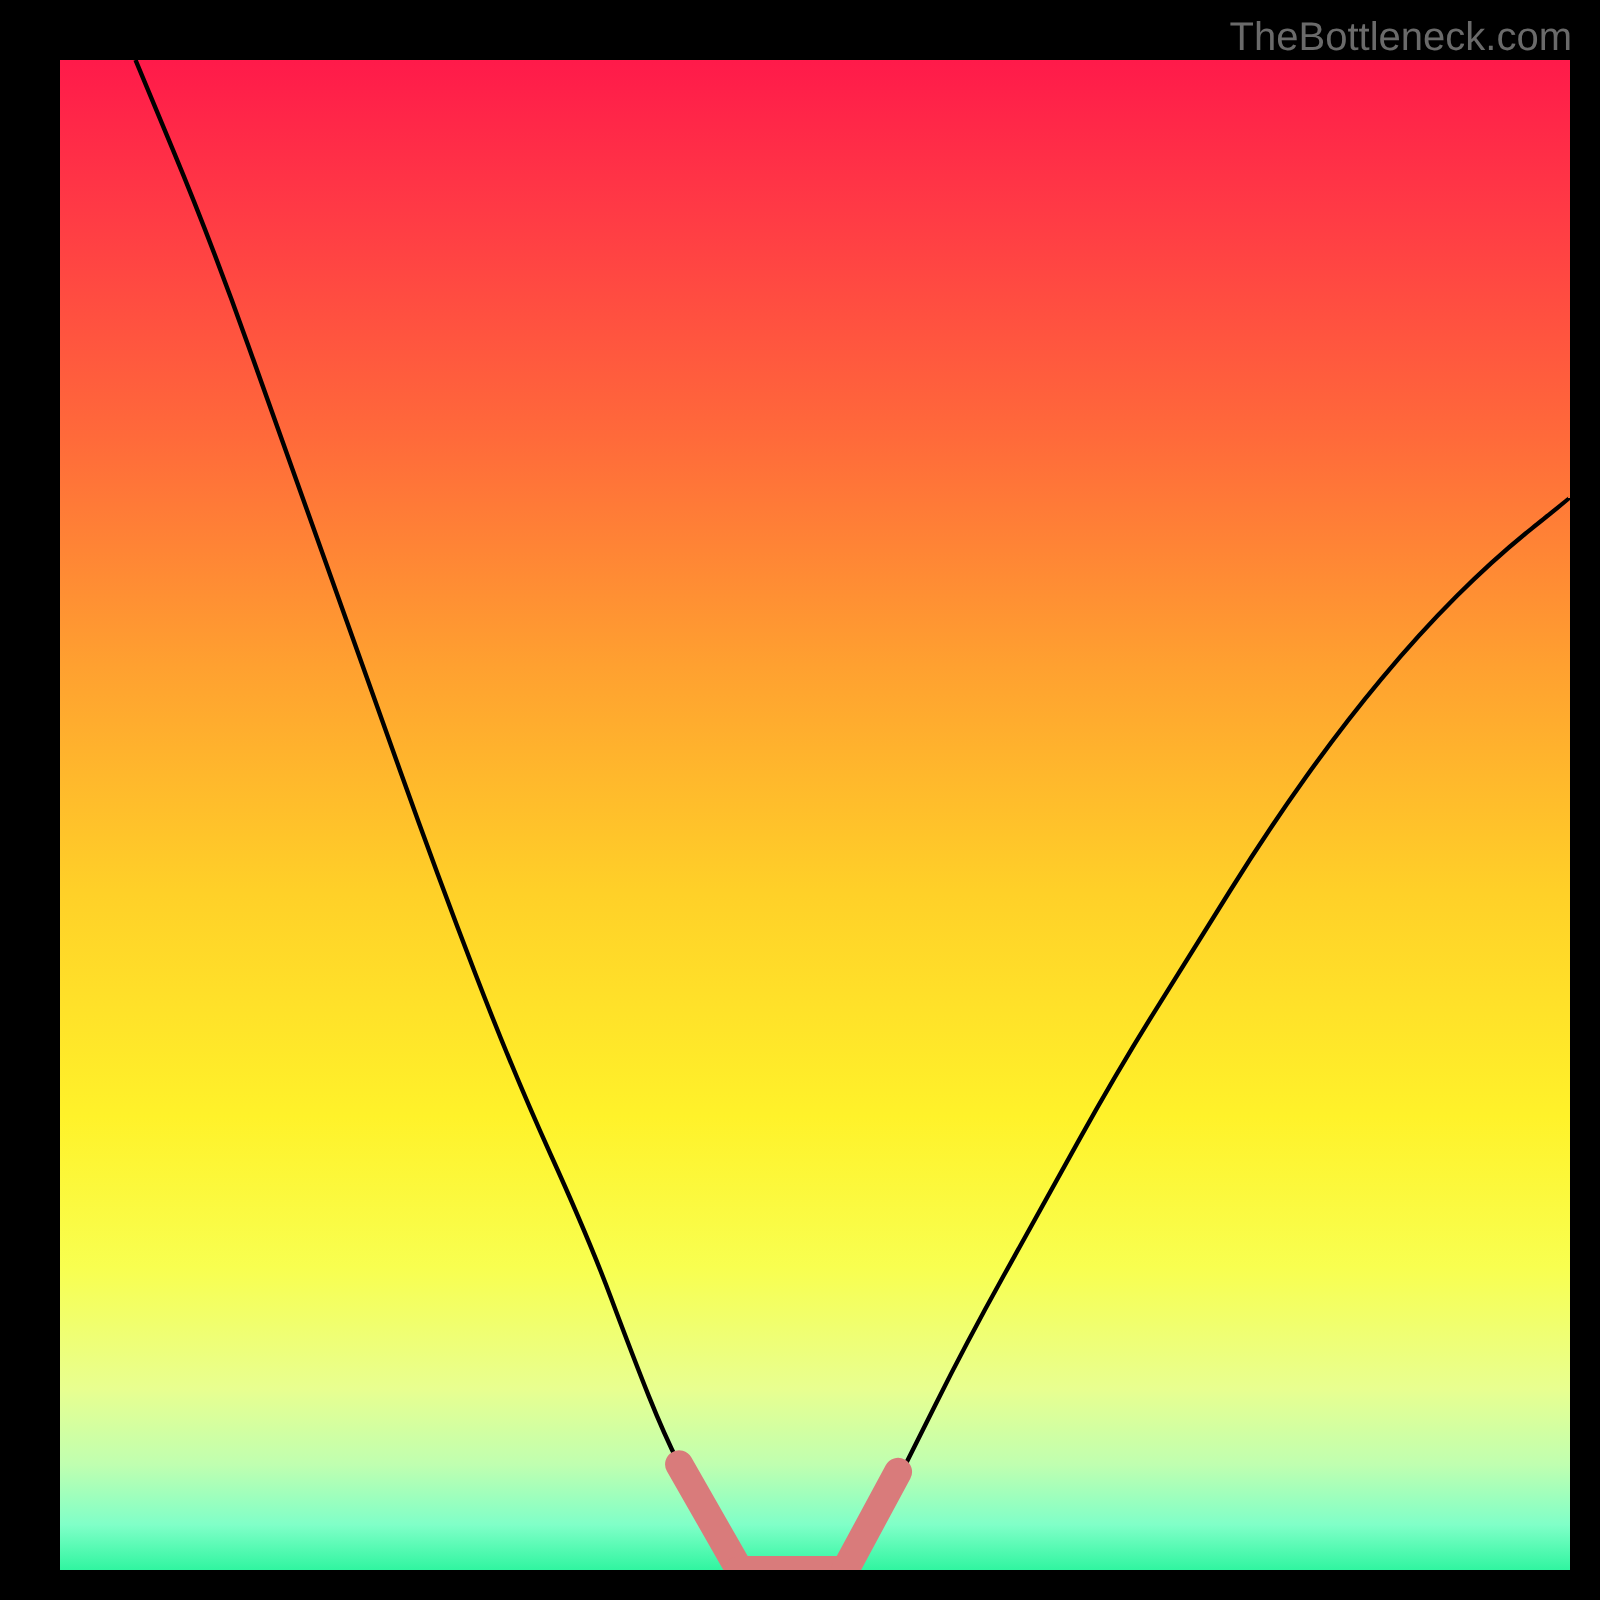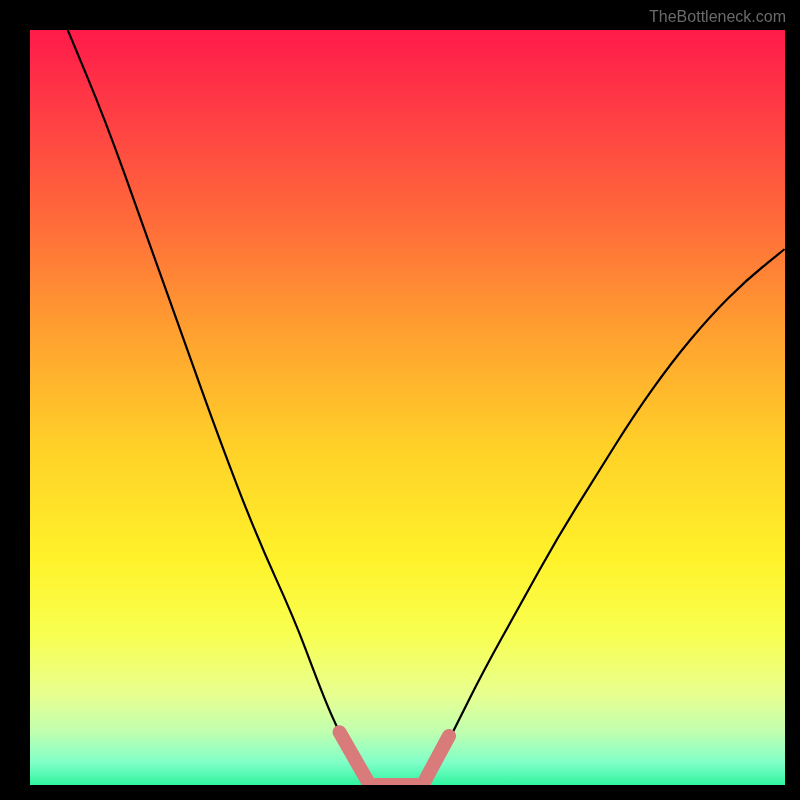--- a/index.html
+++ b/index.html
@@ -9,21 +9,21 @@
     height: 800px;
     background: #000;
     position: relative;
     font-family: Arial, sans-serif;
   }
   .watermark {
     position: absolute;
     top: 8px;
     right: 14px;
     color: #6a6a6a;
-    font-size: 16px;
+    font-size: 20px;
     font-weight: 500;
     z-index: 10;
   }
   .plot-frame {
     position: absolute;
     left: 30px;
     top: 30px;
     width: 755px;
     height: 755px;
     overflow: hidden;

